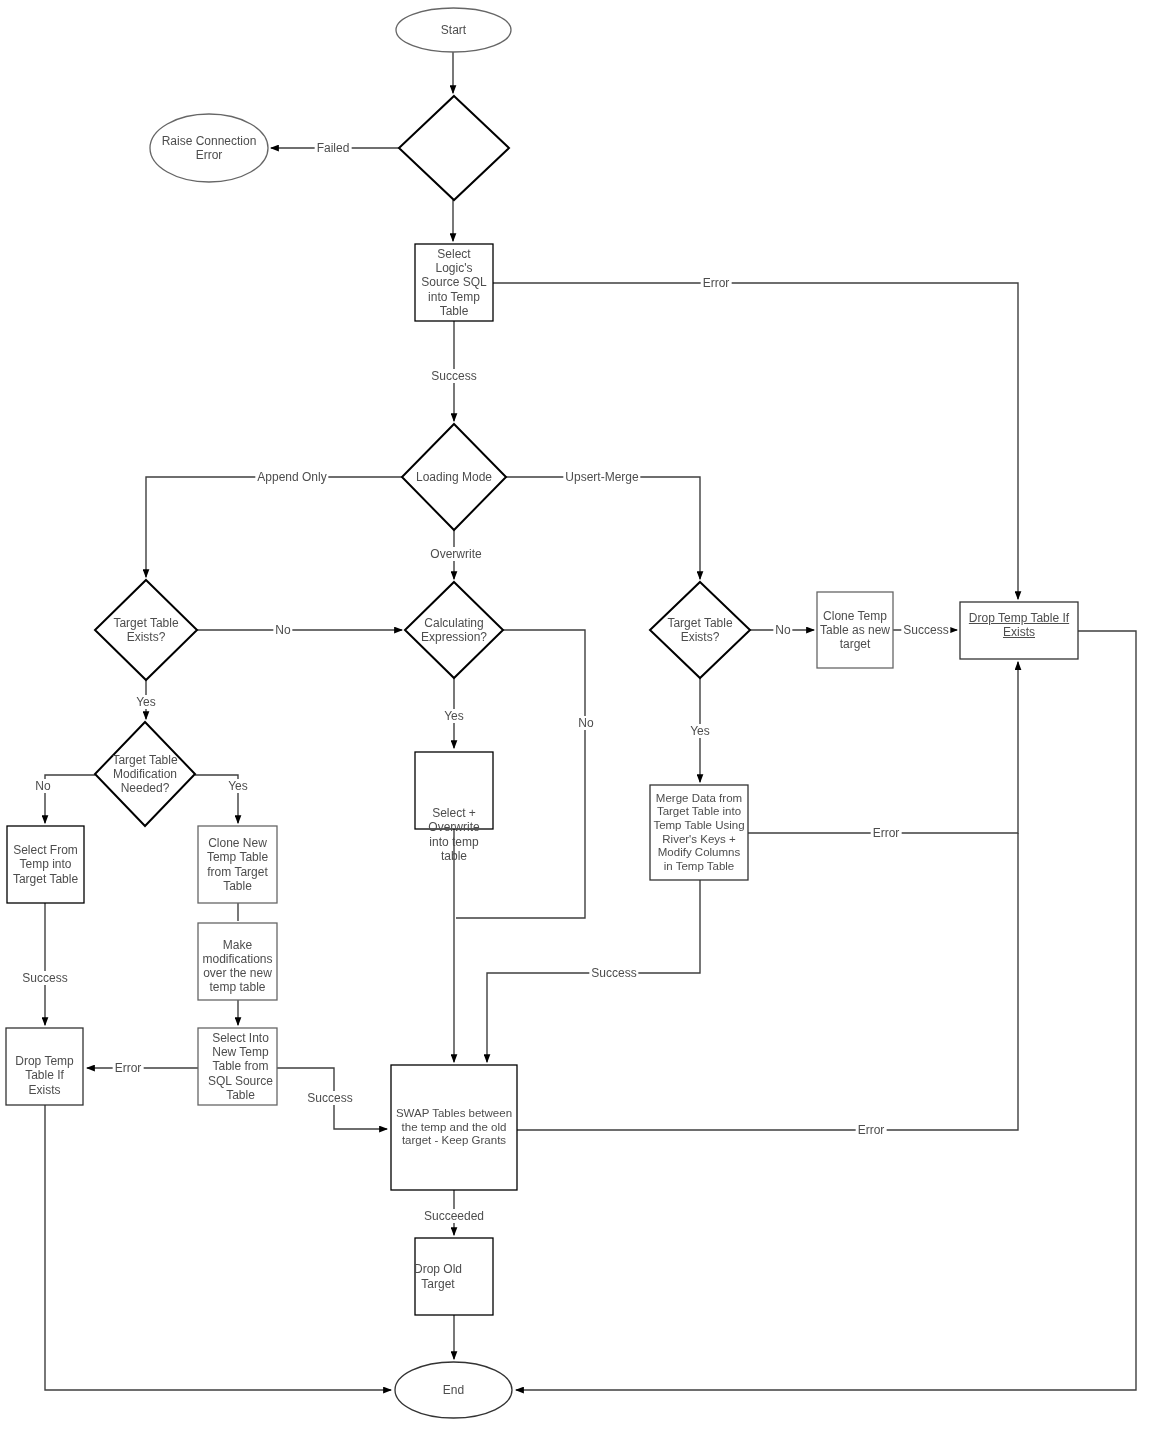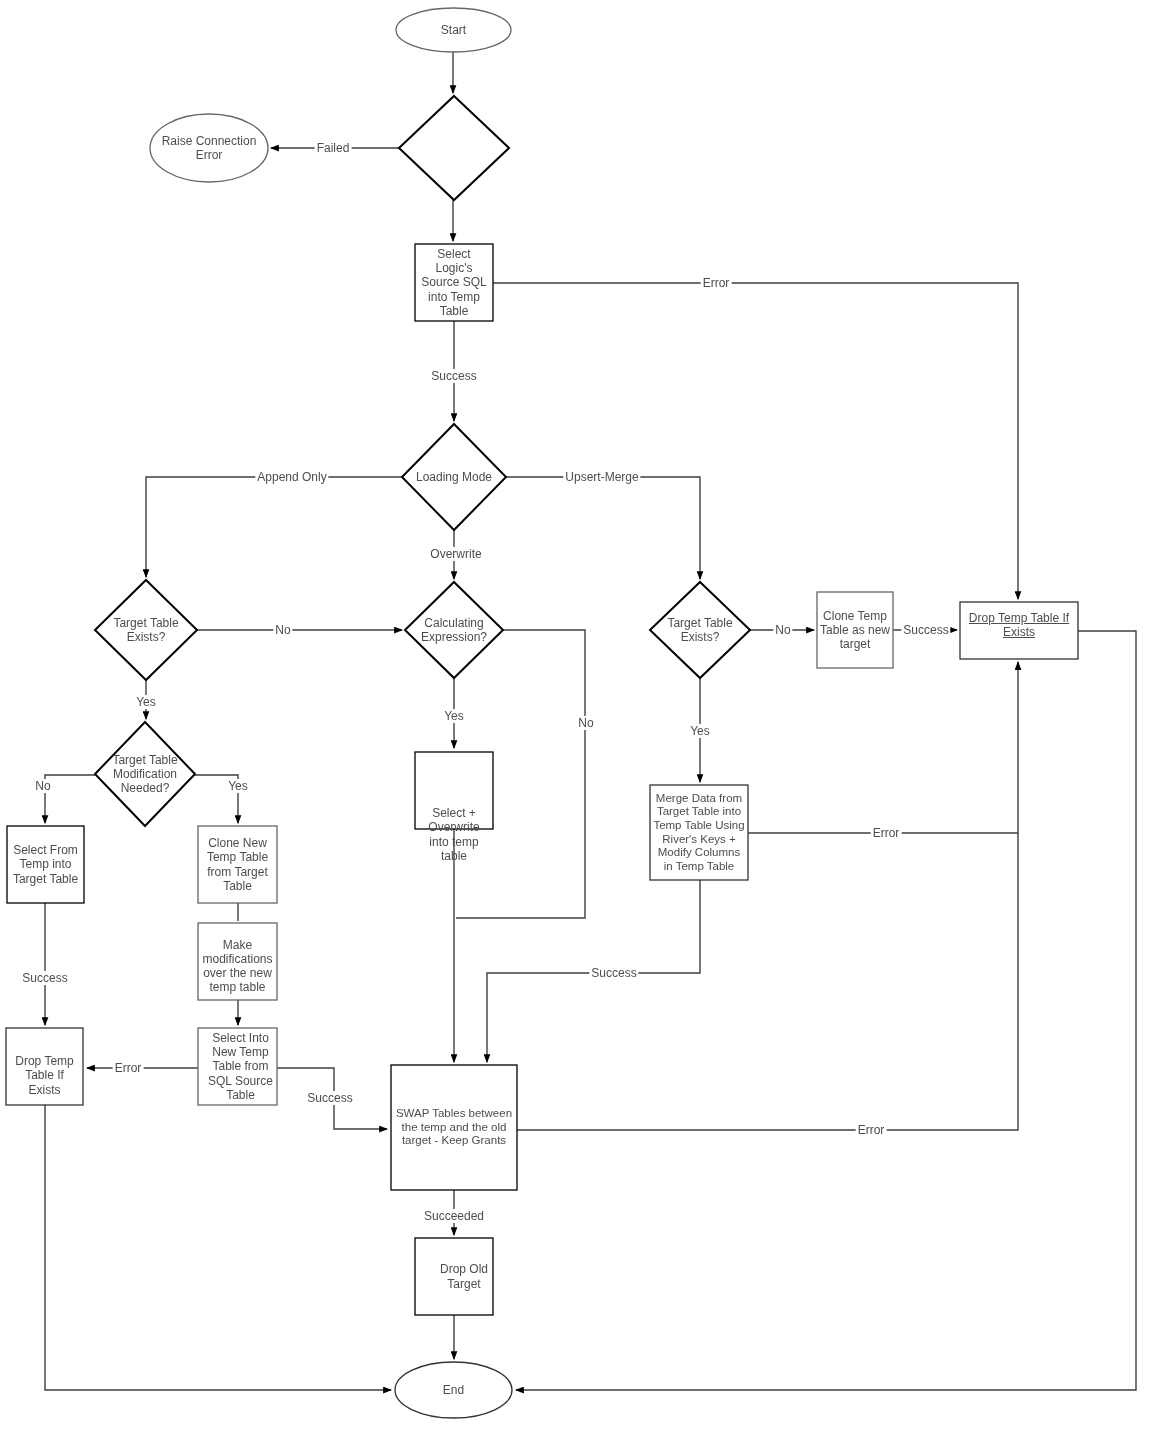--- a/index.html
+++ b/index.html
@@ -182,17 +182,17 @@
 table</div>
       <div class="node-label" style="left: 652px; top: 785px; width: 94px; height: 95px; font-size: 11.5px;">Merge Data from
 Target Table into
 Temp Table Using
 River's Keys +
 Modify Columns
 in Temp Table</div>
       <div class="node-label" style="left: 393px; top: 1065px; width: 122px; height: 125px; font-size: 11.5px;">SWAP Tables between
 the temp and the old
 target - Keep Grants</div>
-      <div class="node-label" style="left: 429px; top: 1238px; width: 70px; height: 77px;">Drop Old
+      <div class="node-label" style="left: 403px; top: 1238px; width: 70px; height: 77px;">Drop Old
 Target</div>
       <div class="node-label" style="left: 397px; top: 1362px; width: 113px; height: 56px;">End</div>
     </div>
 </div>
 
 </body></html>

